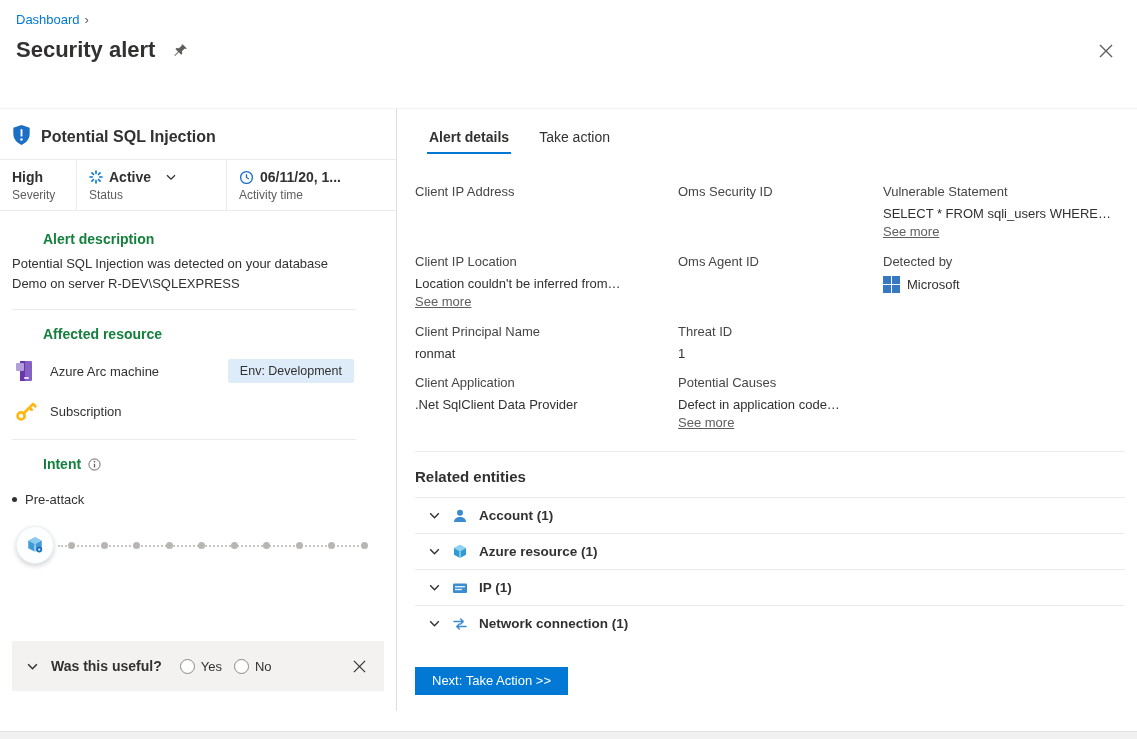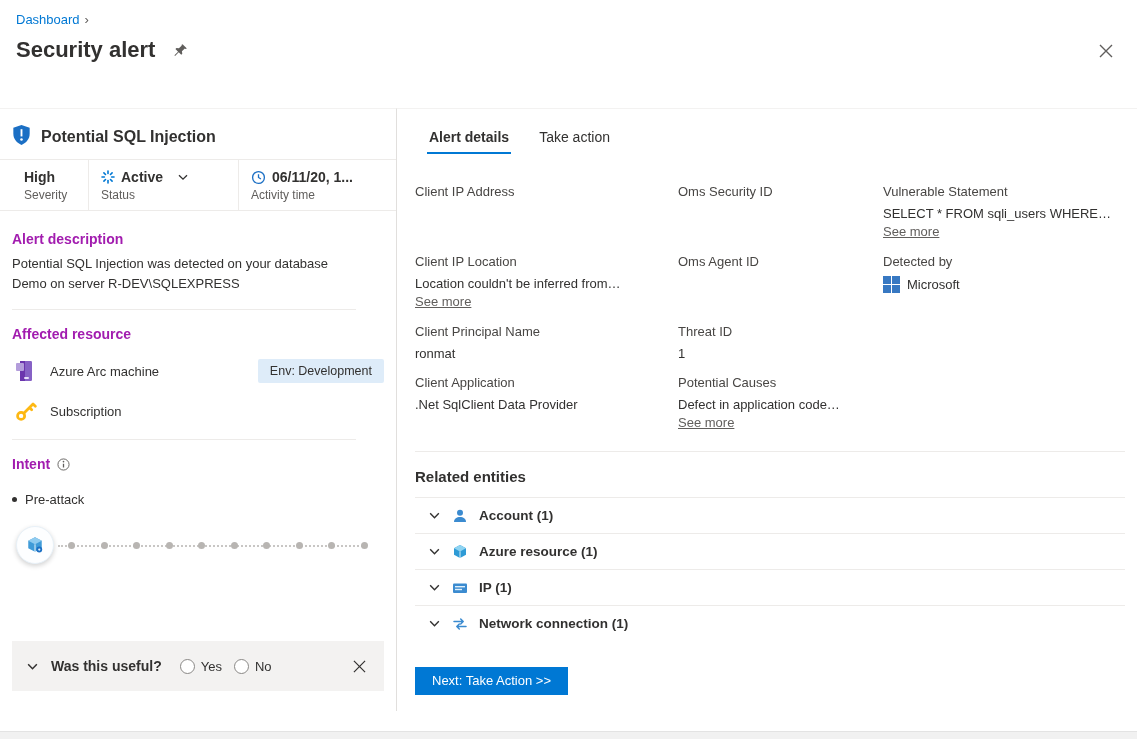--- a/index.html
+++ b/index.html
@@ -26,40 +26,40 @@
   .content { flex: 1; display: flex; min-height: 0; }
 
   
   .left-panel {
     flex: 0 0 397px; border-right: 1px solid #e1dfdd; border-top: 1px solid #f3f2f1;
     display: flex; flex-direction: column; min-height: 0;
   }
   .alert-head { display: flex; align-items: flex-end; gap: 10px; padding: 16px 12px 13px 12px; border-bottom: 1px solid var(--border, #edebe9); }
   .alert-title { font-size: 16px; font-weight: 700; color: #323130; }
 
-  .stats { display: flex; border-bottom: 1px solid var(--border, #edebe9); padding-left: 12px; }
+  .stats { display: flex; border-bottom: 1px solid var(--border, #edebe9); }
   .stat { padding: 9px 12px 8px 12px; }
   .stat + .stat { border-left: 1px solid var(--border, #edebe9); }
   .stat-sev { flex: 0 0 76px; }
   .stat-status { flex: 0 0 150px; }
   .stat-act { flex: 1; min-width: 0; }
   .stat-value { font-size: 14px; font-weight: 700; color: #323130; display: flex; align-items: center; gap: 6px; white-space: nowrap; overflow: hidden; }
   .stat-label { font-size: 12px; color: var(--muted, #605e5c); margin-top: 3px; }
   .status-chevron { margin-left: 8px; cursor: pointer; display: inline-flex; }
 
   .left-scroll { flex: 1; padding: 20px 12px 0 12px; overflow: hidden; }
-  .section-heading { font-size: 14px; font-weight: 700; color: #a21caf; }
+  .section-heading { font-size: 14px; font-weight: 700; color: #15803d; margin-left: 31px; }
   .desc-text { font-size: 13px; line-height: 1.5; color: #323130; margin-top: 7px; max-width: 345px; }
   .divider { border: none; border-top: 1px solid var(--border, #edebe9); margin: 16px 28px 16px 0; }
 
   .resource-row { display: flex; align-items: center; margin-top: 16px; }
   .resource-icon { width: 26px; display: flex; justify-content: center; flex: 0 0 26px; }
   .resource-name { font-size: 13px; color: #323130; margin-left: 12px; }
   .env-badge {
-    margin-left: auto; background: var(--badge-bg, #deecf9); color: #323130;
+    margin-left: auto; margin-right: 30px; background: var(--badge-bg, #deecf9); color: #323130;
     font-size: 12.5px; padding: 5px 12px; border-radius: 2px; white-space: nowrap;
   }
 
   .intent-head { display: flex; align-items: center; gap: 7px; }
   .intent-stage { display: flex; align-items: center; gap: 8px; margin-top: 20px; font-size: 13px; color: #323130; }
   .bullet-dot { width: 5px; height: 5px; border-radius: 50%; background: #323130; flex: 0 0 5px; }
 
   .killchain { position: relative; margin: 16px 4px 0 4px; height: 44px; display: flex; align-items: center; }
   .kc-line { position: absolute; left: 42px; right: 14px; top: 50%; border-top: 2px dotted #c8c6c4; }
   .kc-icon {

